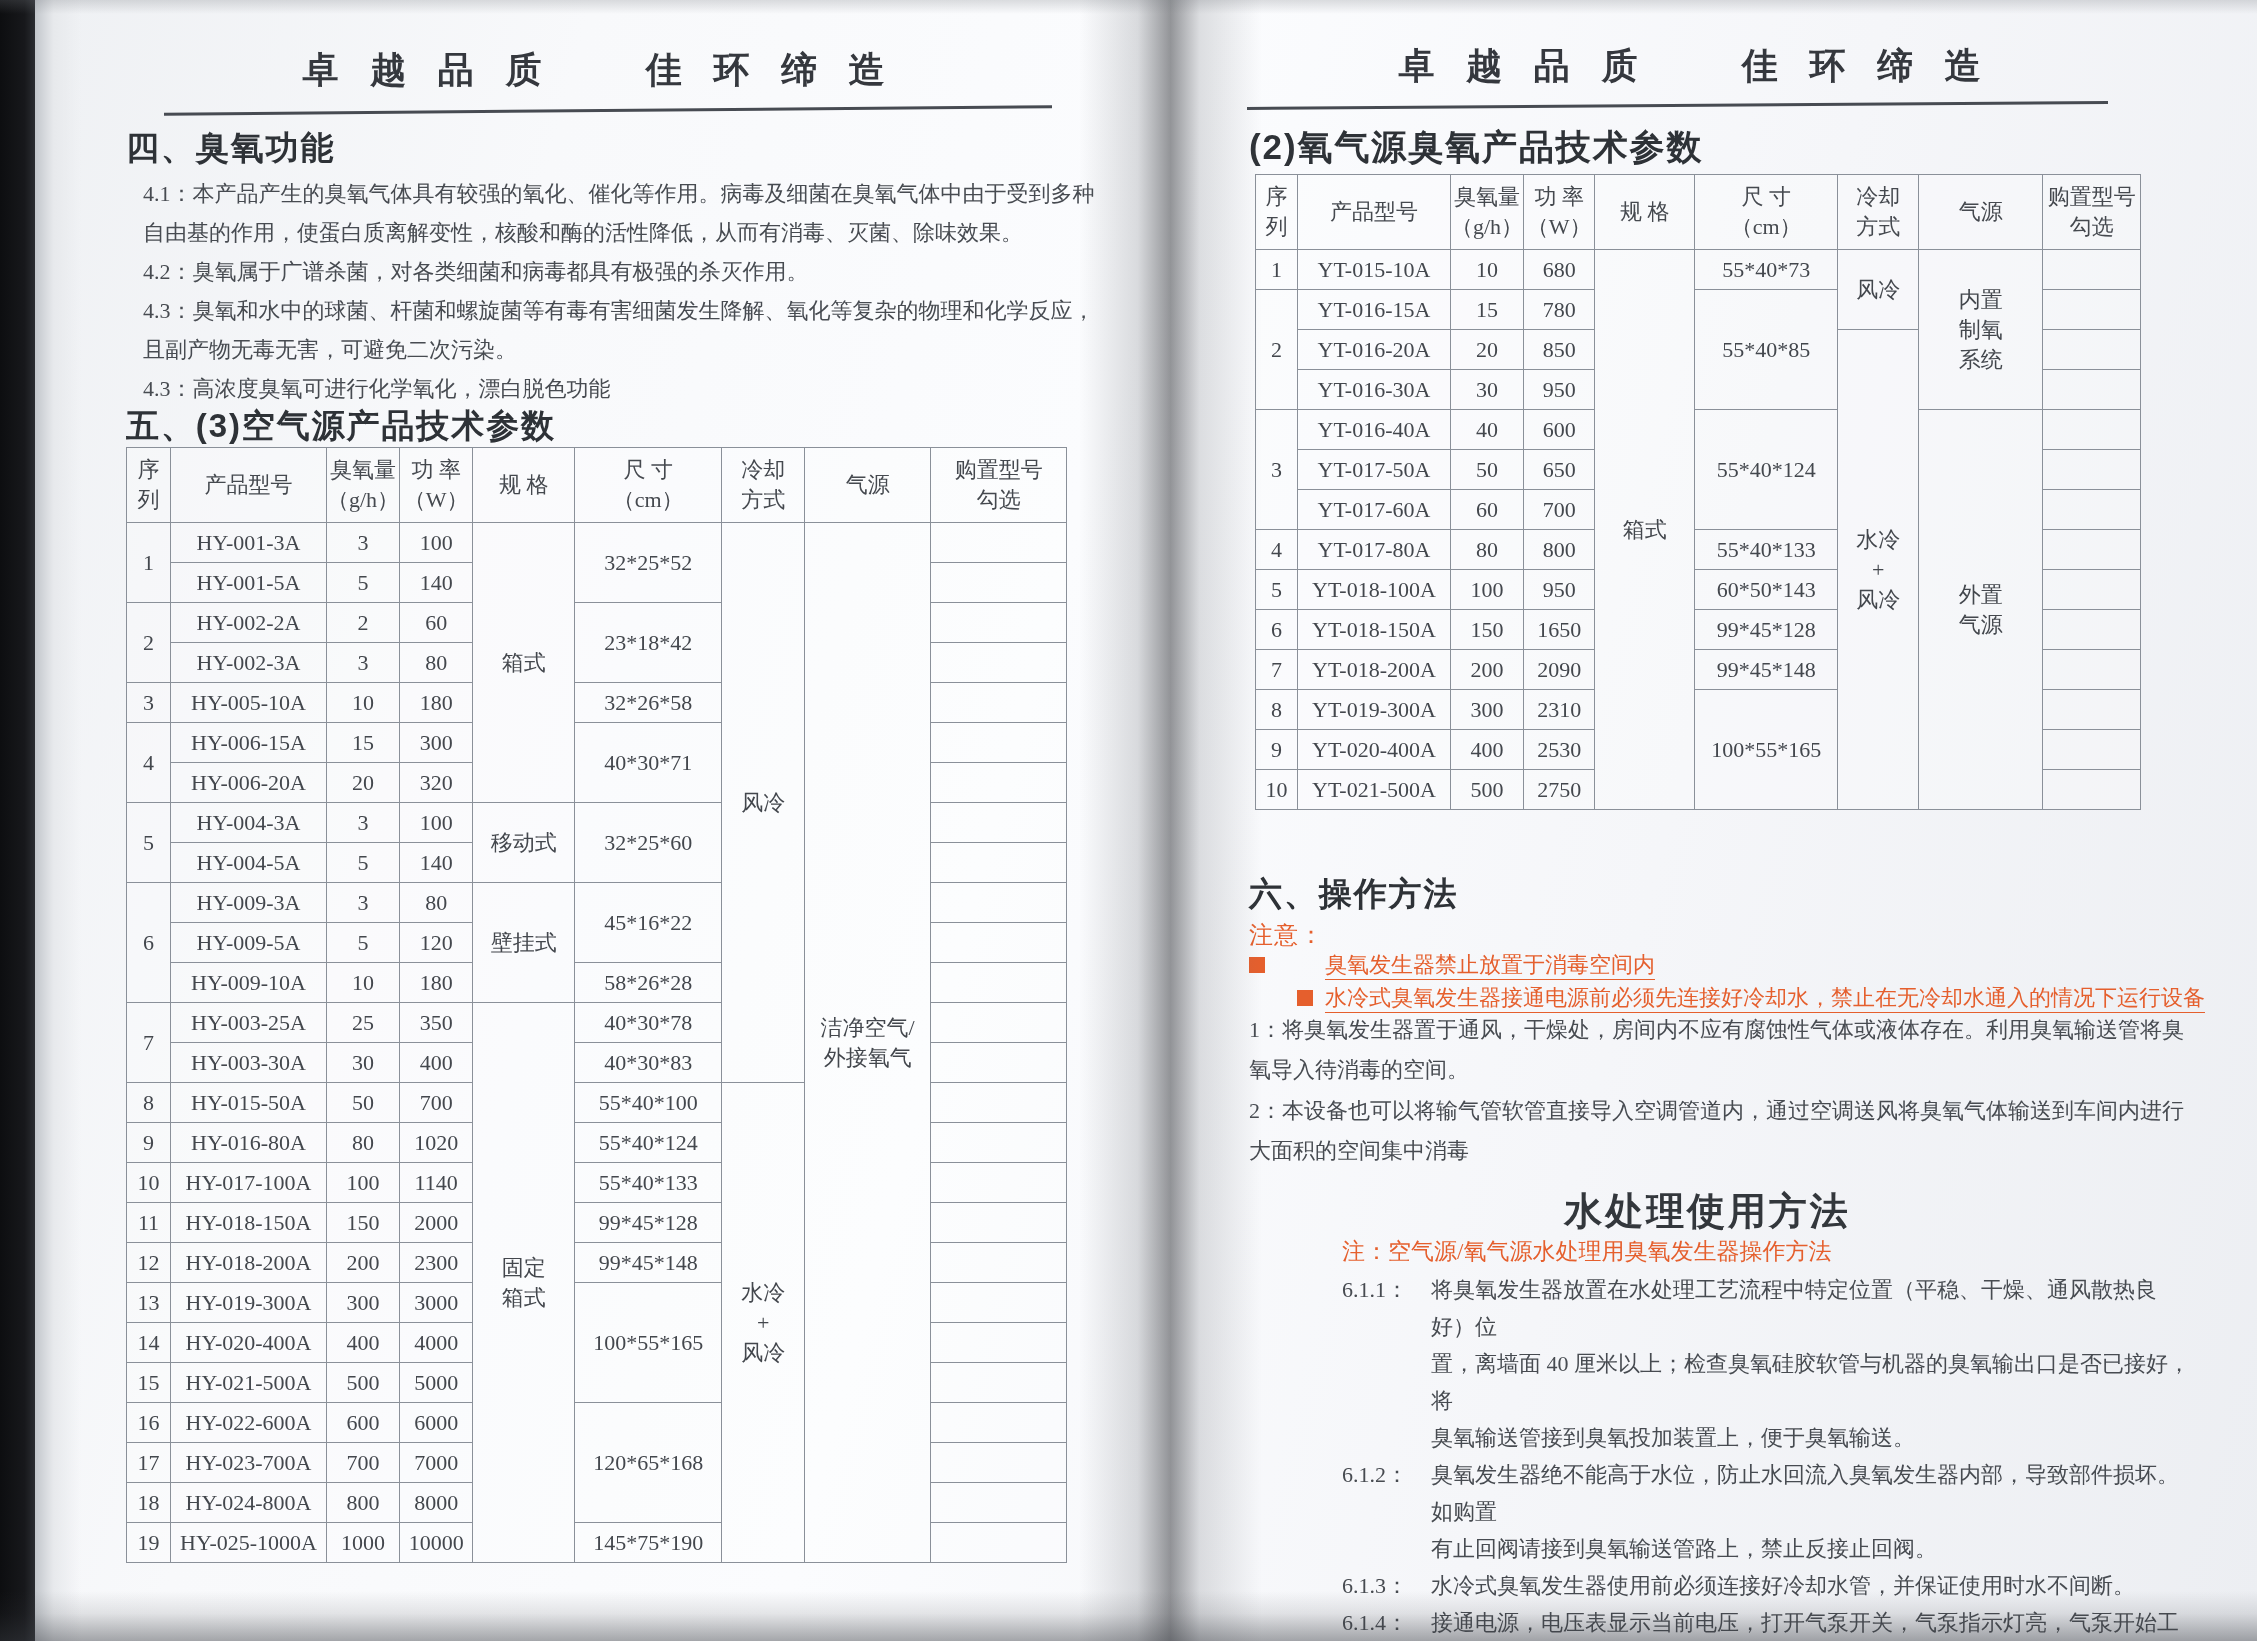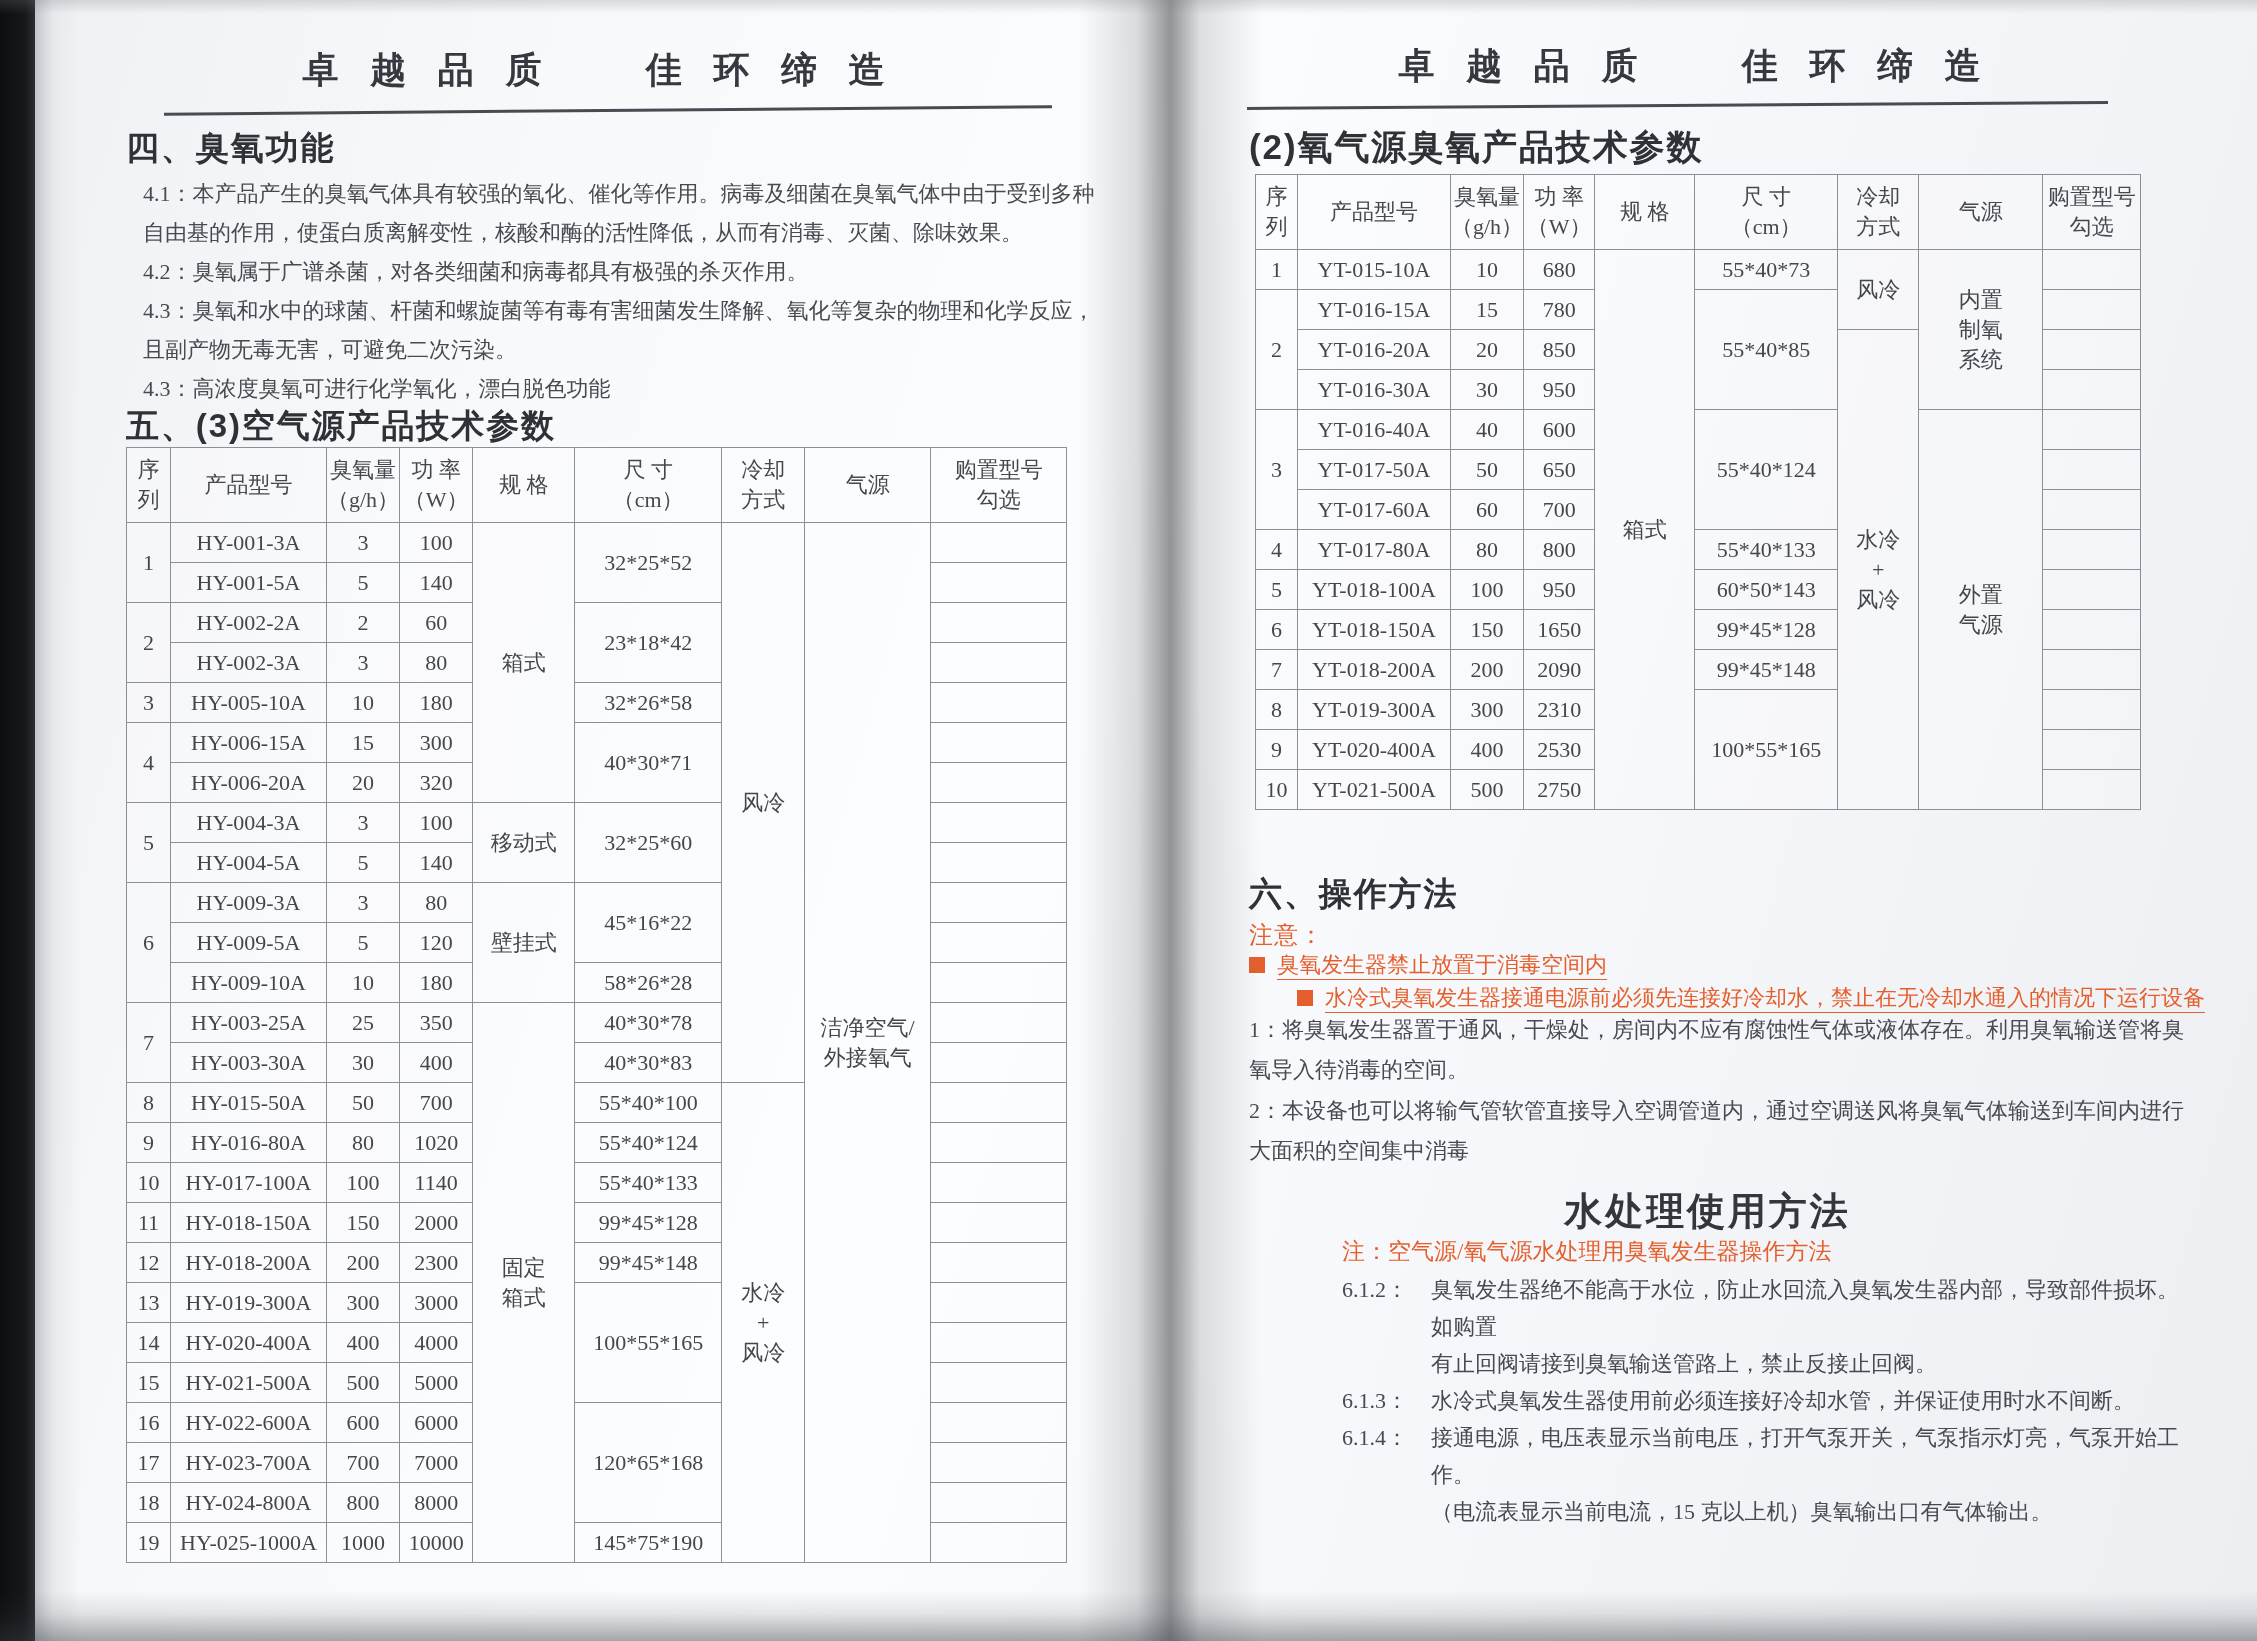--- a/index.html
+++ b/index.html
@@ -467,39 +467,45 @@
               <td></td>
             </tr>
           </tbody>
         </table>
       </div>
 
     <h2 class="sec-title abs" style="left:1249px;top:872px;">六、操作方法</h2>
 
     <div class="notice abs" style="left:1249px;top:919px;">注意：</div>
 
-    <div class="warn abs" style="left:1249px;top:950px;">
+    <div class="warn abs" style="left:1249px;top:950px;gap:48px;">
       <span class="sq"></span>
       <span class="warn-text">臭氧发生器禁止放置于消毒空间内</span>
     </div>
     <div class="warn abs" style="left:1249px;top:983px;padding-left:48px;">
       <span class="sq"></span>
       <span class="warn-text">水冷式臭氧发生器接通电源前必须先连接好冷却水，禁止在无冷却水通入的情况下运行设备</span>
     </div>
 
     <p class="op abs" style="left:1249px;top:1010px;width:956px;">1：将臭氧发生器置于通风，干燥处，房间内不应有腐蚀性气体或液体存在。利用臭氧输送管将臭
 氧导入待消毒的空间。</p>
     <p class="op abs" style="left:1249px;top:1091px;width:956px;">2：本设备也可以将输气管软管直接导入空调管道内，通过空调送风将臭氧气体输送到车间内进行
 大面积的空间集中消毒</p>
 
     <h3 class="water-title abs" style="left:1249px;top:1186px;width:917px;">水处理使用方法</h3>
 
     <div class="water-note abs" style="left:1342px;top:1236px;">注：空气源/氧气源水处理用臭氧发生器操作方法</div>
 
     <div class="abs" style="left:1342px;top:1271px;width:850px;">
+      <div class="witem">
+        <span class="wnum">6.1.1：</span>
+        <span class="wtext">将臭氧发生器放置在水处理工艺流程中特定位置（平稳、干燥、通风散热良好）位
+置，离墙面 40 厘米以上；检查臭氧硅胶软管与机器的臭氧输出口是否已接好，将
+臭氧输送管接到臭氧投加装置上，便于臭氧输送。</span>
+      </div>
       <div class="witem">
         <span class="wnum">6.1.2：</span>
         <span class="wtext">臭氧发生器绝不能高于水位，防止水回流入臭氧发生器内部，导致部件损坏。如购置
 有止回阀请接到臭氧输送管路上，禁止反接止回阀。</span>
       </div>
       <div class="witem">
         <span class="wnum">6.1.3：</span>
         <span class="wtext">水冷式臭氧发生器使用前必须连接好冷却水管，并保证使用时水不间断。</span>
       </div>
       <div class="witem">

